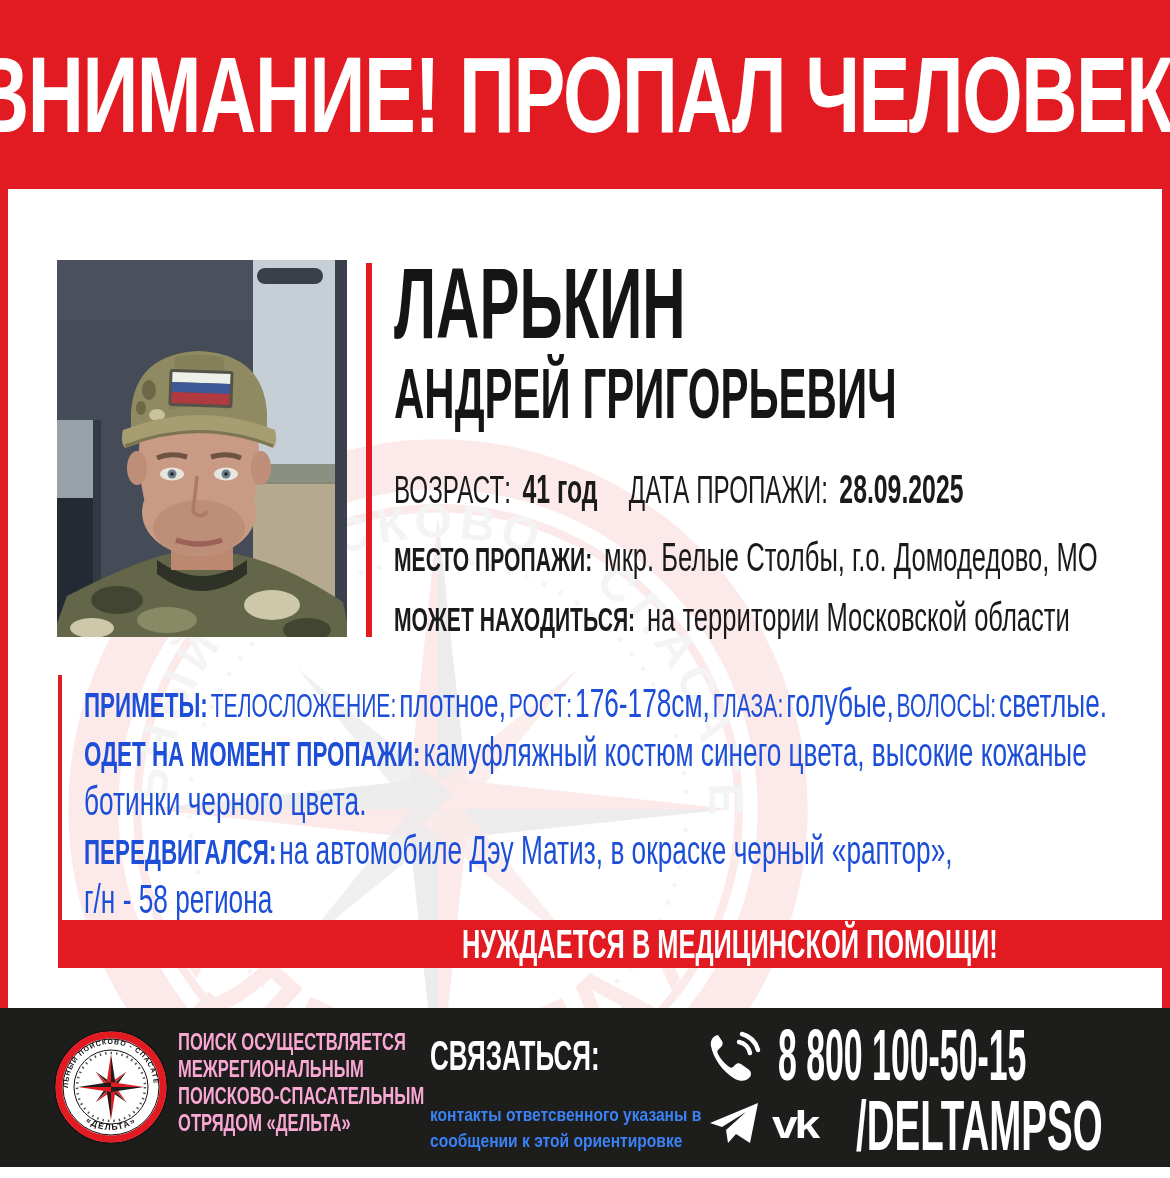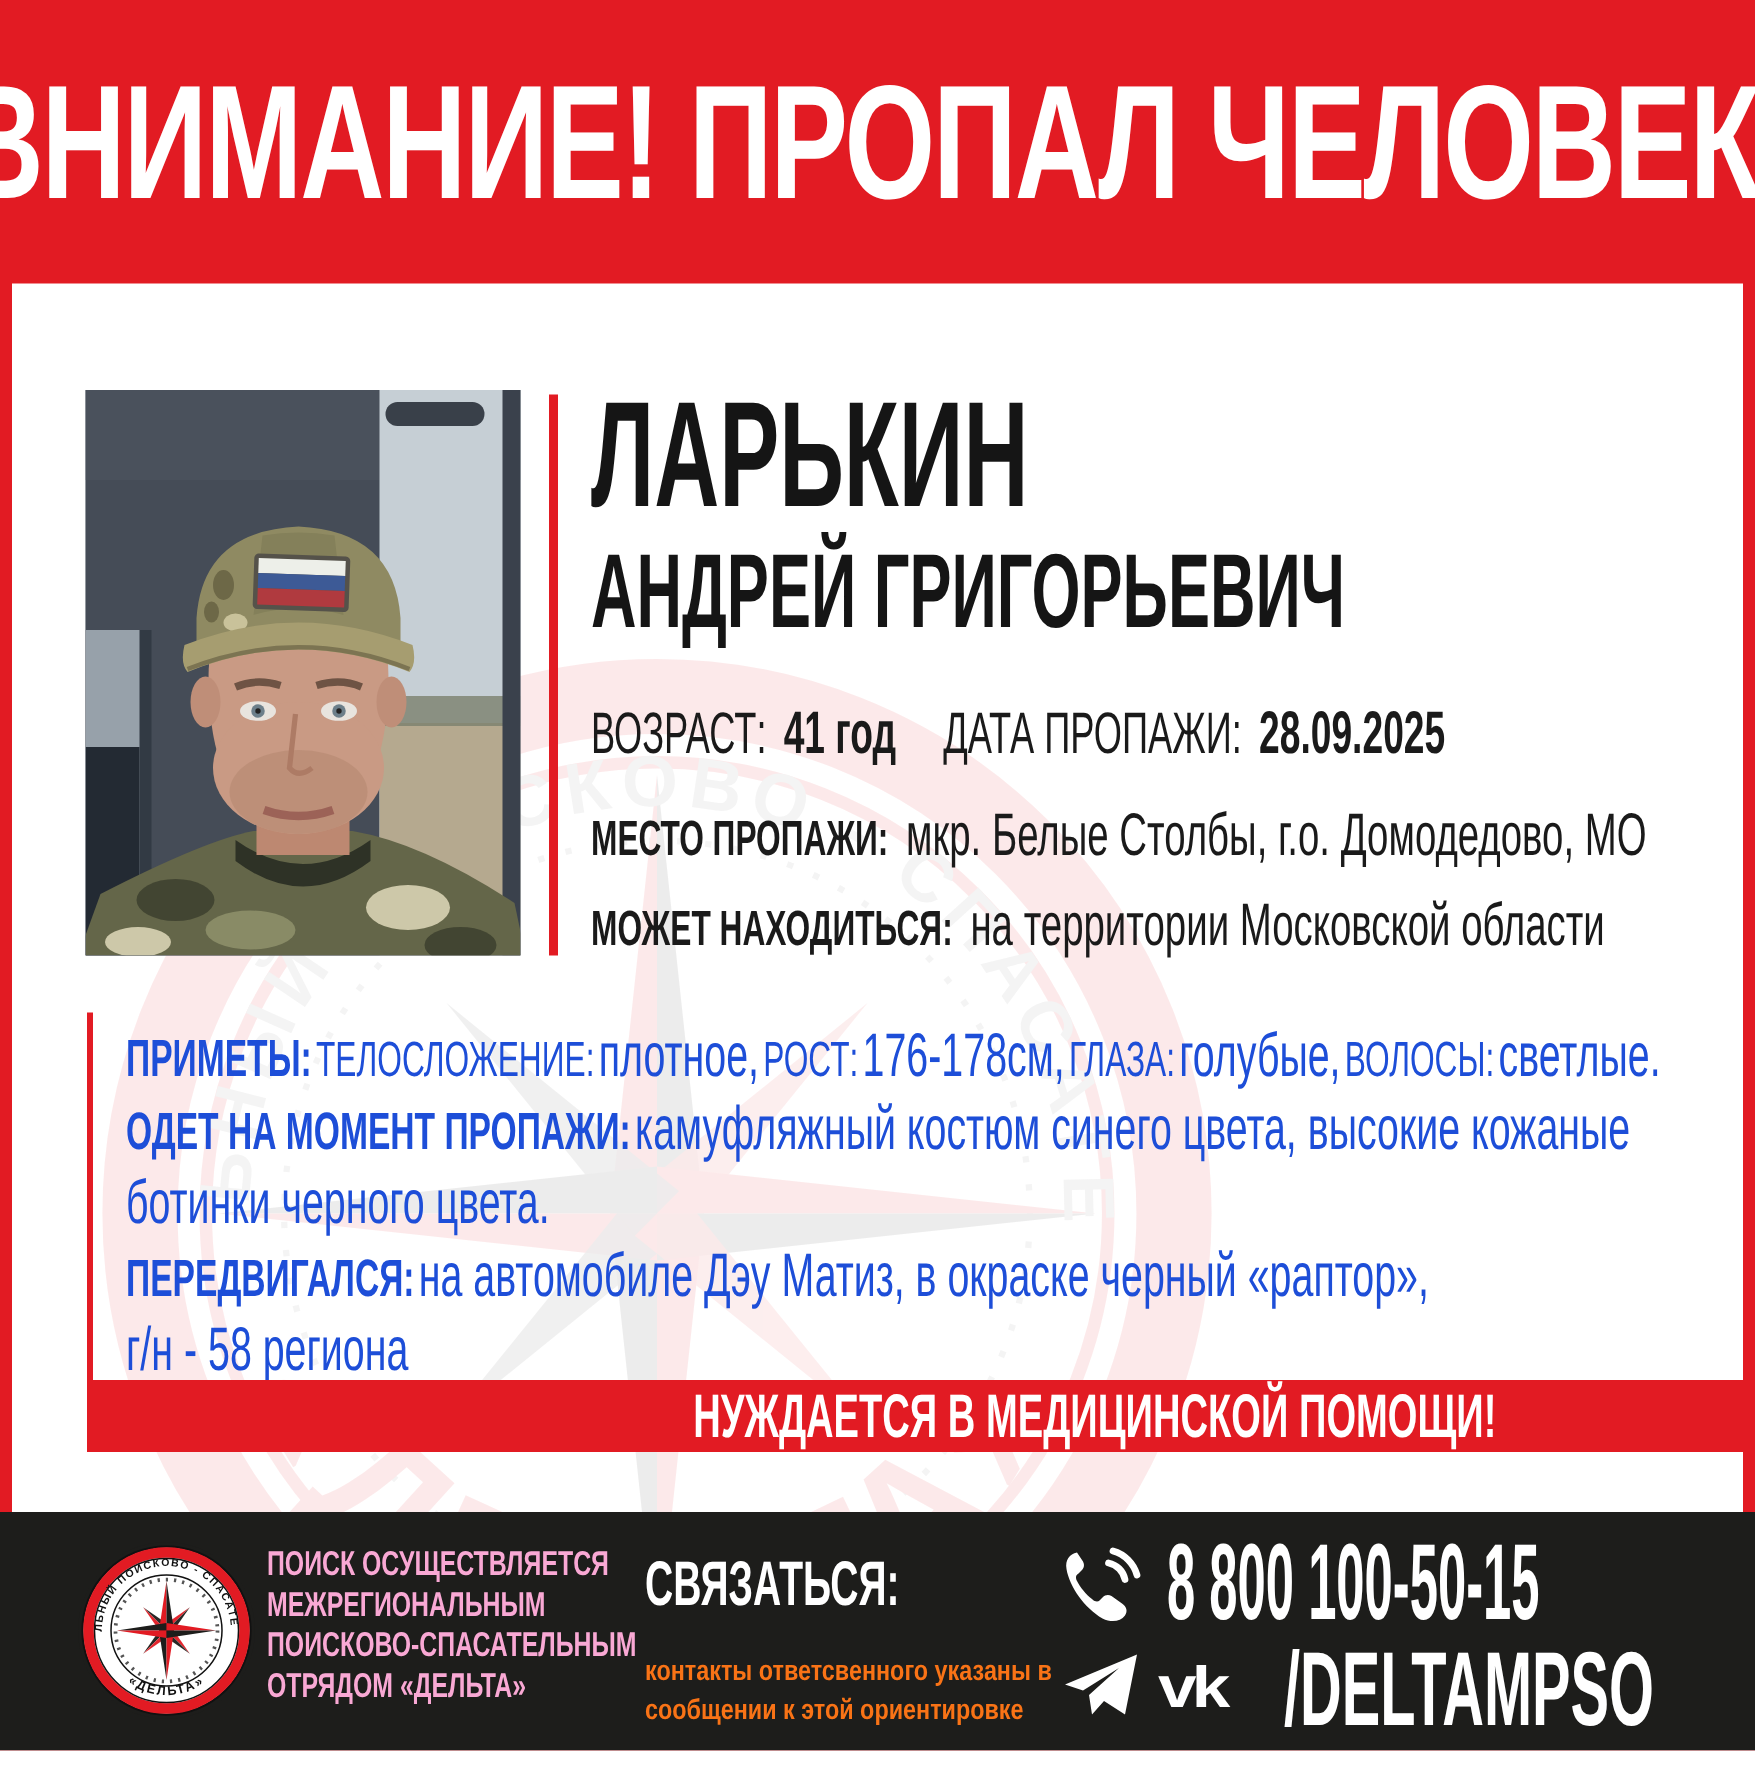--- a/index.html
+++ b/index.html
@@ -47,21 +47,21 @@
           display:flex; align-items:center; justify-content:flex-end; }
   .band-text { --sx:.62; font-size:41px; font-weight:700; color:#fff; line-height:1; }
 
   
   .footer { position:absolute; left:0; top:1008px; width:1170px; height:159px; background:#1d1d1b; }
   .logo { position:absolute; left:50px; top:18px; width:122px; height:122px; }
   .org { position:absolute; left:178px; top:21px; color:#f9a8d4; }
   .org .oline { font-size:23px; font-weight:700; line-height:27px; white-space:nowrap;
                 transform:scaleX(.72); transform-origin:0 50%; }
   .svz { position:absolute; left:430px; top:18px; color:#fff; font-size:42px; font-weight:700; line-height:60px; --sx:.62; }
-  .note { position:absolute; left:430px; top:94px; color:#f97316; }
+  .note { position:absolute; left:430px; top:94px; color:#3b82f6; }
   .note .nline { font-size:19px; font-weight:700; line-height:26px; white-space:nowrap;
                  transform:scaleX(.82); transform-origin:0 50%; }
   .phone-ic { position:absolute; left:706px; top:22px; width:56px; height:56px; }
   .phone-no { position:absolute; left:778px; top:8px; color:#fff; font-size:72px; font-weight:700; line-height:78px; --sx:.47; }
   .tg-ic { position:absolute; left:708px; top:92px; width:52px; height:46px; }
   .vk-ic { position:absolute; left:772px; top:100px; width:66px; height:40px; }
   .handle { position:absolute; left:856px; top:80px; color:#fff; font-size:70px; font-weight:700; line-height:76px; --sx:.55; }
 
   .bottom-strip { position:absolute; left:0; top:1167px; width:1170px; height:11px; background:#fff; }
 </style>

